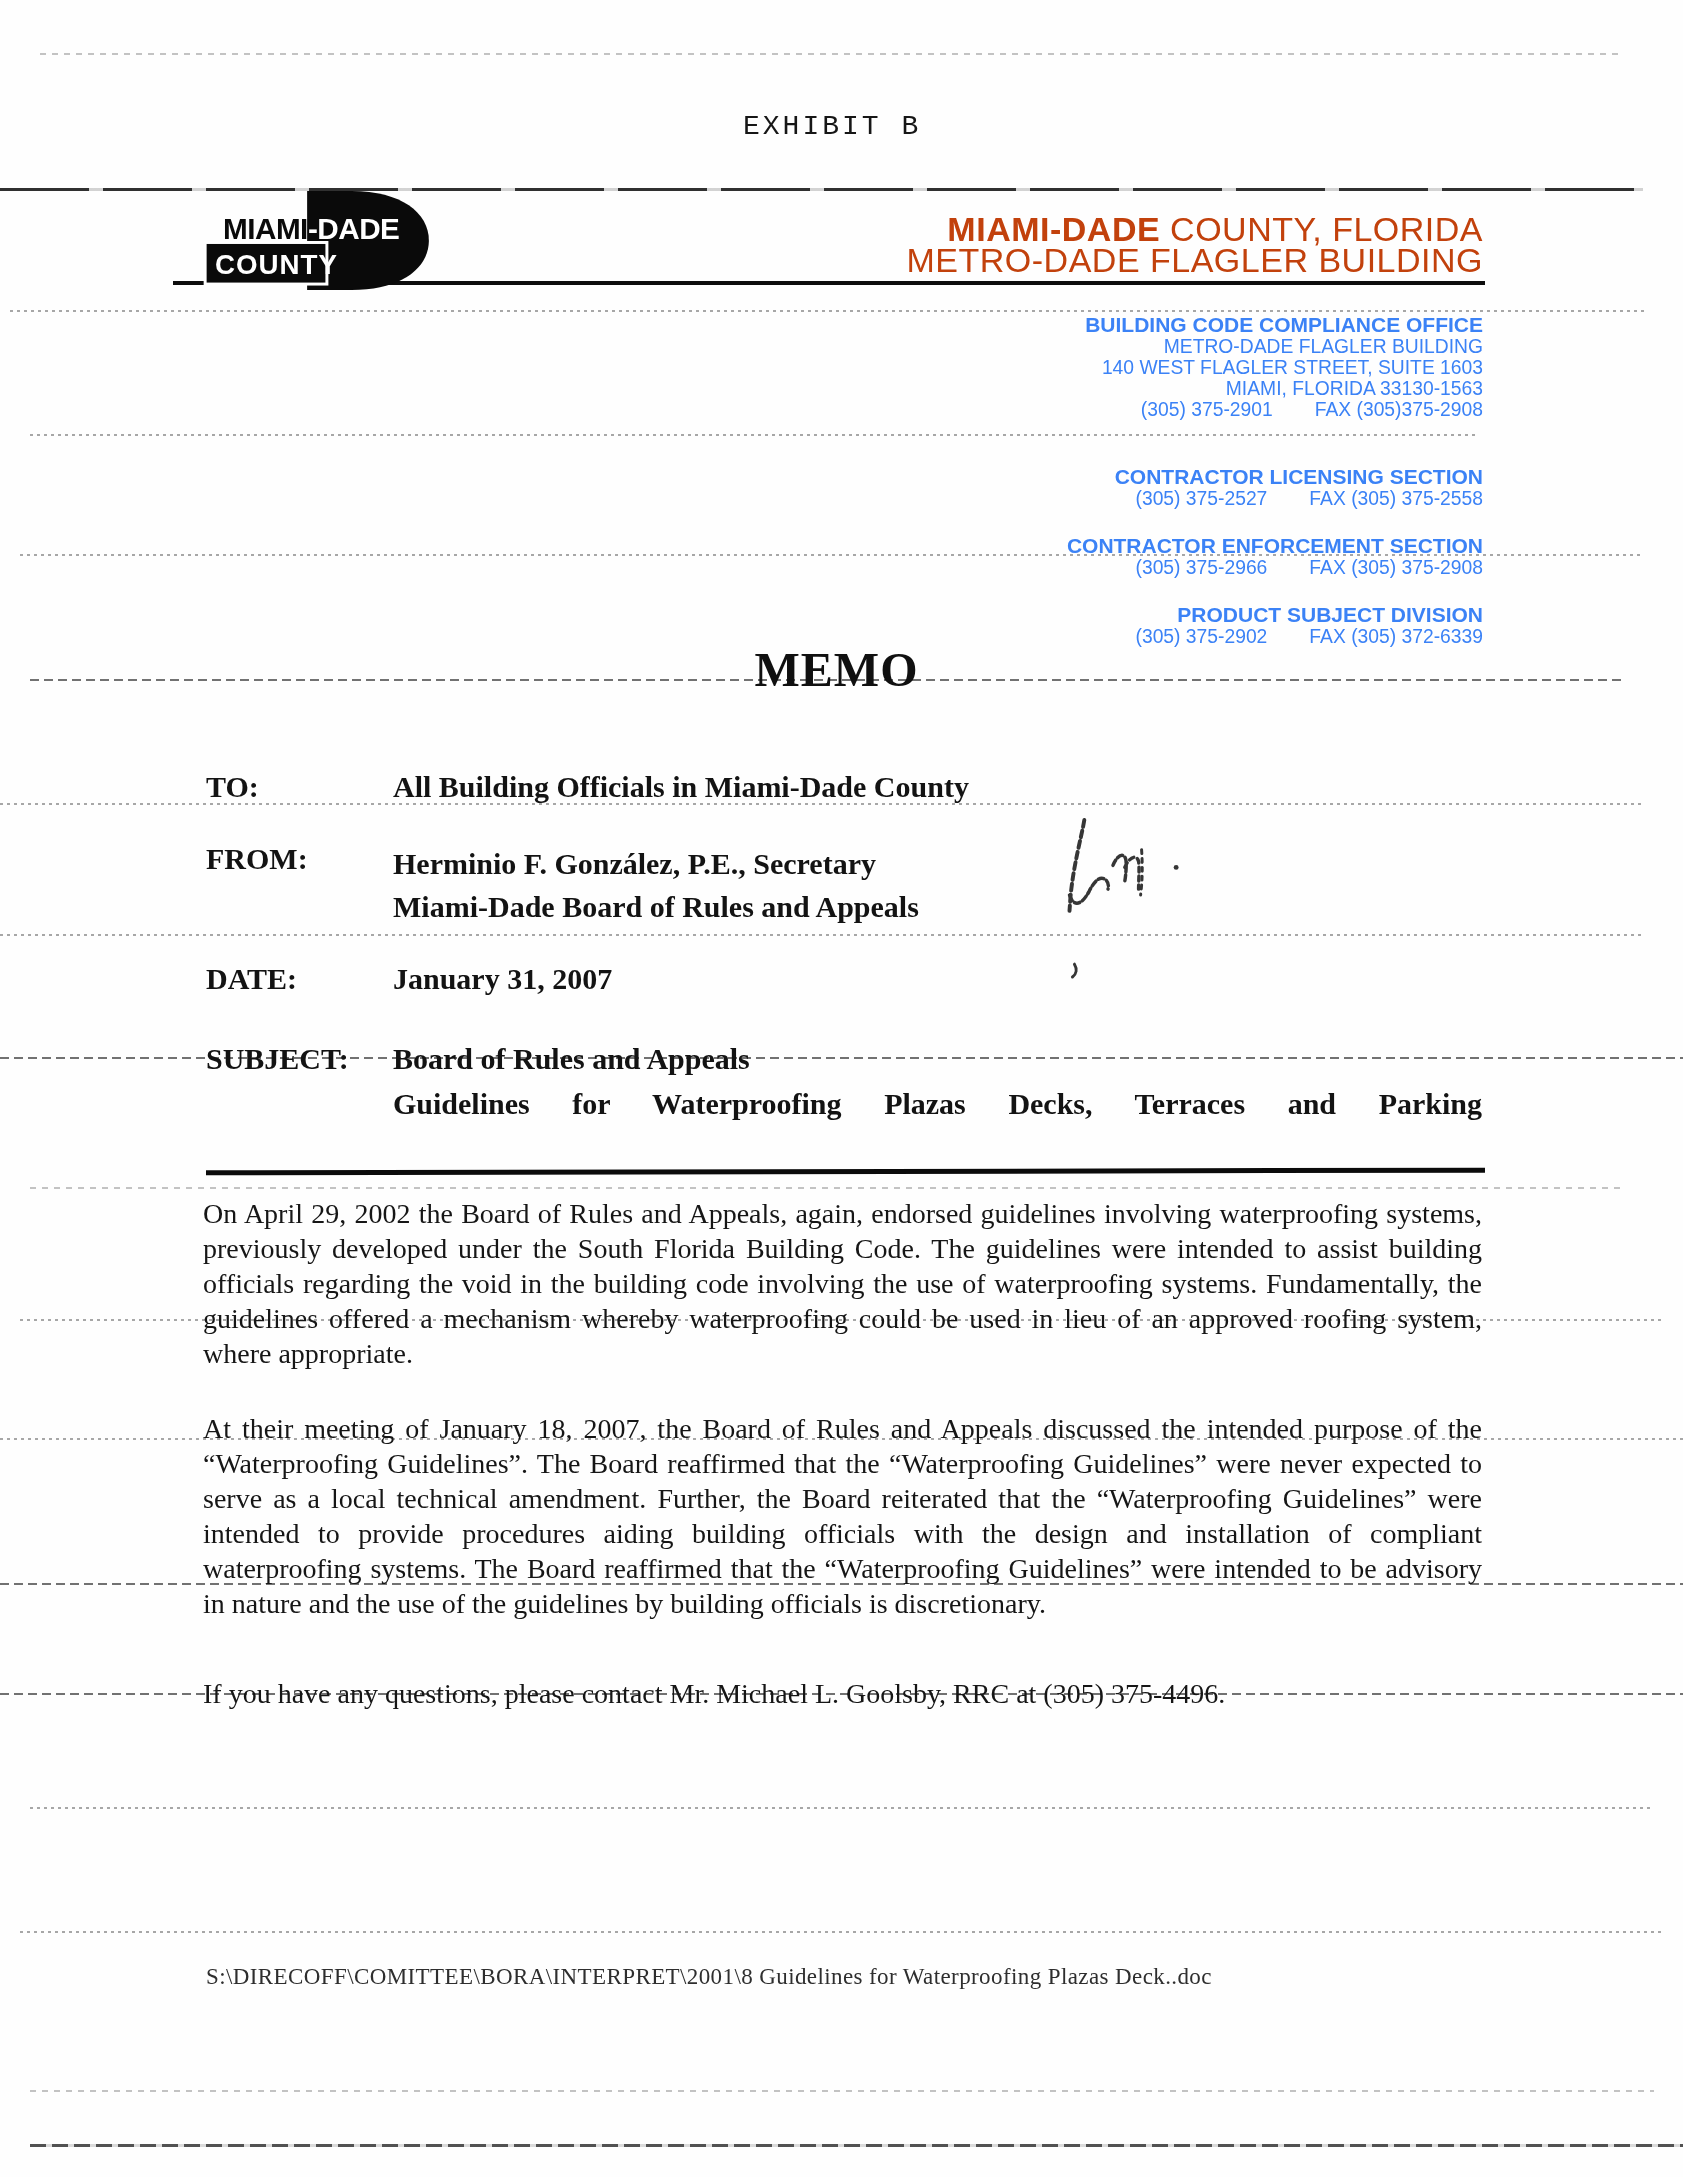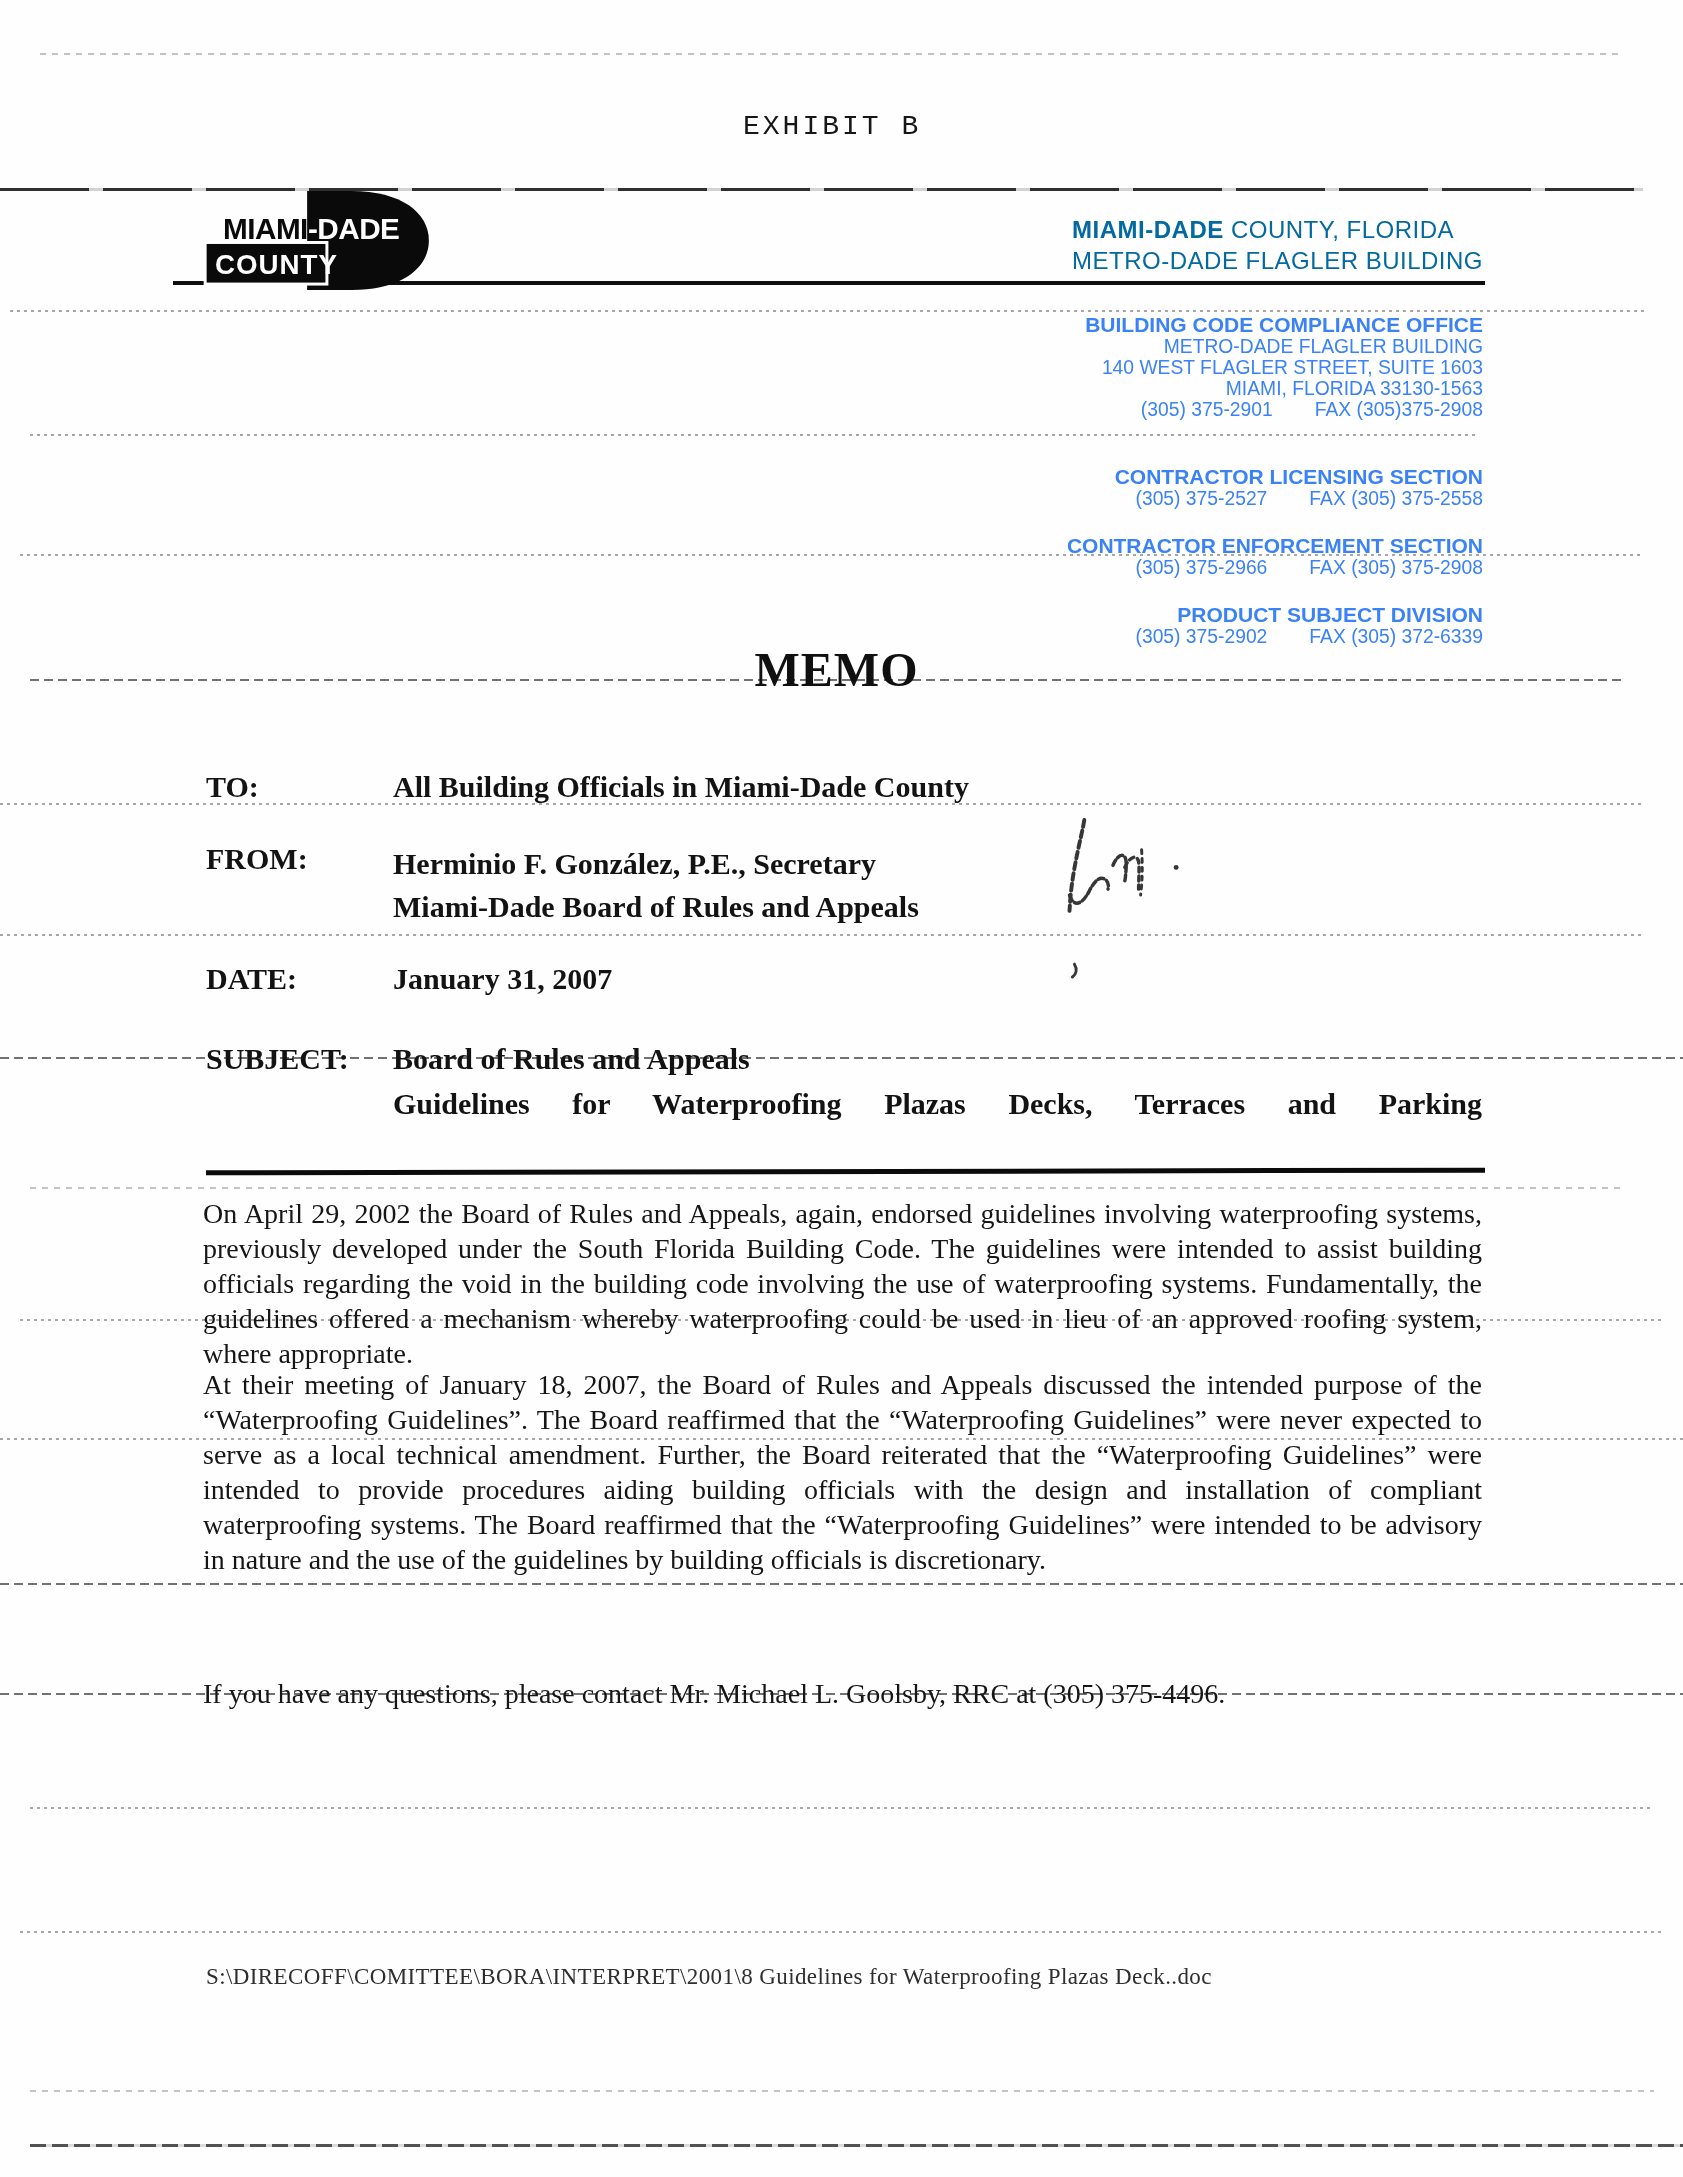--- a/index.html
+++ b/index.html
@@ -23,23 +23,23 @@
 
   
   .exhibit{
     position:absolute;left:743px;top:111px;
     font-family:"Liberation Mono", monospace;
     font-size:28px;letter-spacing:3px;color:#161616;
   }
   .logo{position:absolute;left:203px;top:191px;}
   .org{
     position:absolute;right:200px;top:214px;
-    text-align:left;
+    text-align:right;
     font-family:"Liberation Sans", sans-serif;
-    font-size:24px;line-height:31px;color:#0369a1;letter-spacing:0.5px;
+    font-size:34px;line-height:31px;color:#c2410c;letter-spacing:0.5px;
   }
   .org .b{font-weight:bold;}
   .office{
     position:absolute;right:200px;top:313px;
     text-align:right;
     font-family:Liberation Sans, sans-serif;
     color:#3b82f6;
   }
   .office-title{font-weight:bold;font-size:21px;line-height:23px;}
   .office-line{font-size:19.3px;line-height:21px;}
@@ -71,21 +71,21 @@
     position:absolute;left:206px;top:1169px;width:1279px;height:5px;
     background:#0b0b0b;transform:rotate(-.12deg);
   }
 
   
   .bodyp{
     position:absolute;left:203px;width:1279px;margin:0;
     font-size:28px;line-height:35px;text-align:justify;color:#161616;
   }
   .p1{top:1196px;}
-  .p2{top:1367px;}
+  .p2{top:1411px;}
   .p3{top:1676px;text-align:left;}
 
   .signature{position:absolute;left:1030px;top:810px;}
 
   .footer-path{
     position:absolute;left:206px;top:1964px;
     font-size:23px;letter-spacing:0.4px;color:#2e2e2e;
     font-family:"Liberation Serif", serif;
   }
 </style>

